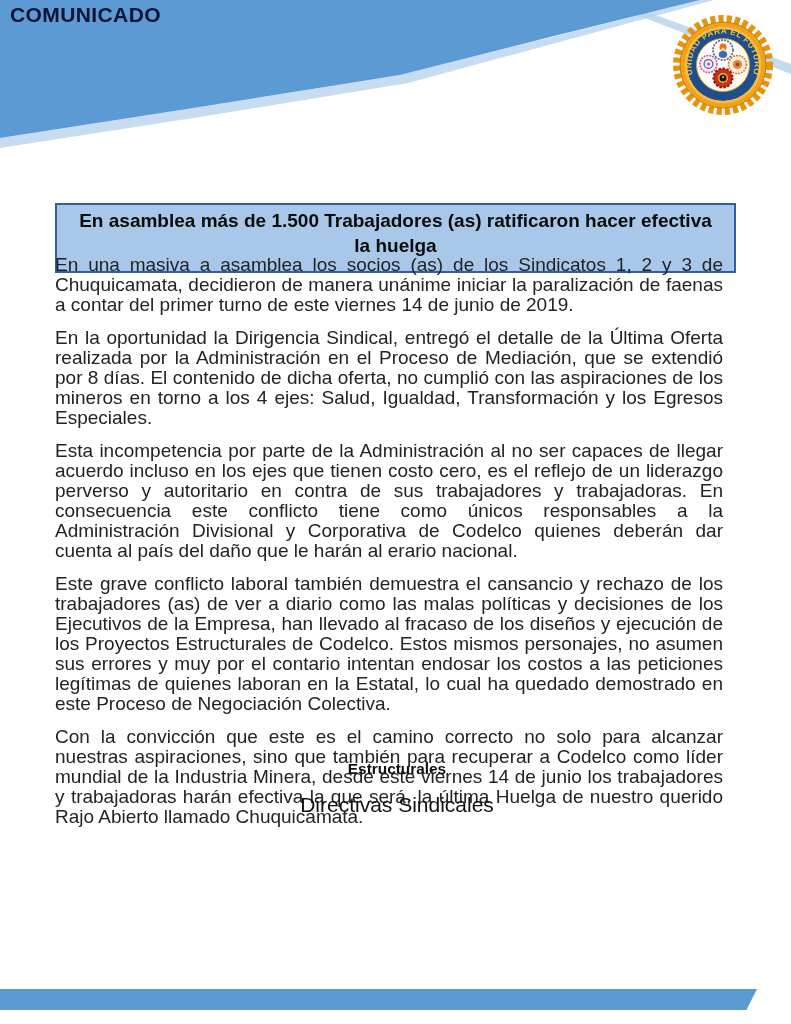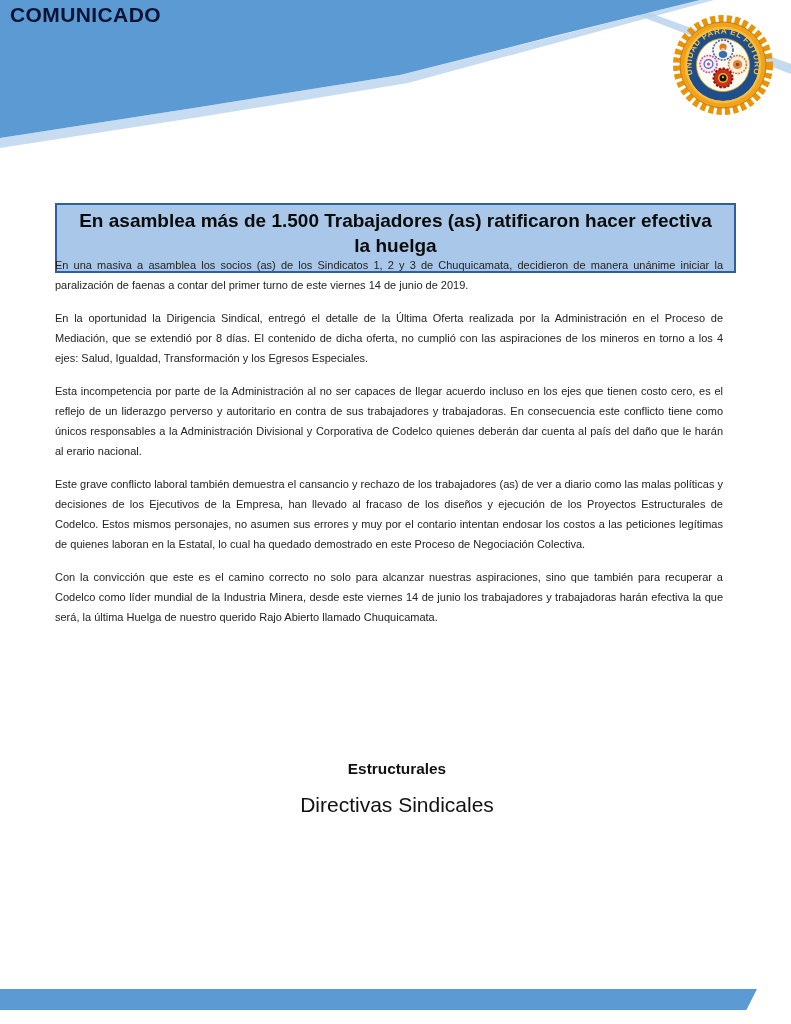--- a/index.html
+++ b/index.html
@@ -44,21 +44,21 @@
     padding:3px 20px 13px 20px;
     text-align:center;
     font-size:19px;font-weight:bold;color:#0b0b0b;line-height:25px;margin-top:46px;
   }
 
   .content{
     position:absolute;top:255px;left:55px;width:684px;z-index:2;
   }
   .content p{
     margin:0 16px 13px 0;
-    font-size:11px;line-height:20px;
+    font-size:19px;line-height:20px;
     text-align:justify;
     color:var(--ink);
   }
 
   .signature{
     position:absolute;top:760px;left:55px;width:684px;z-index:2;
     text-align:center;color:#111;
   }
   .signature .closing{font-size:15.4px;font-weight:bold;}
   .signature .signatory{font-size:21px;font-weight:normal;margin-top:15px;}

